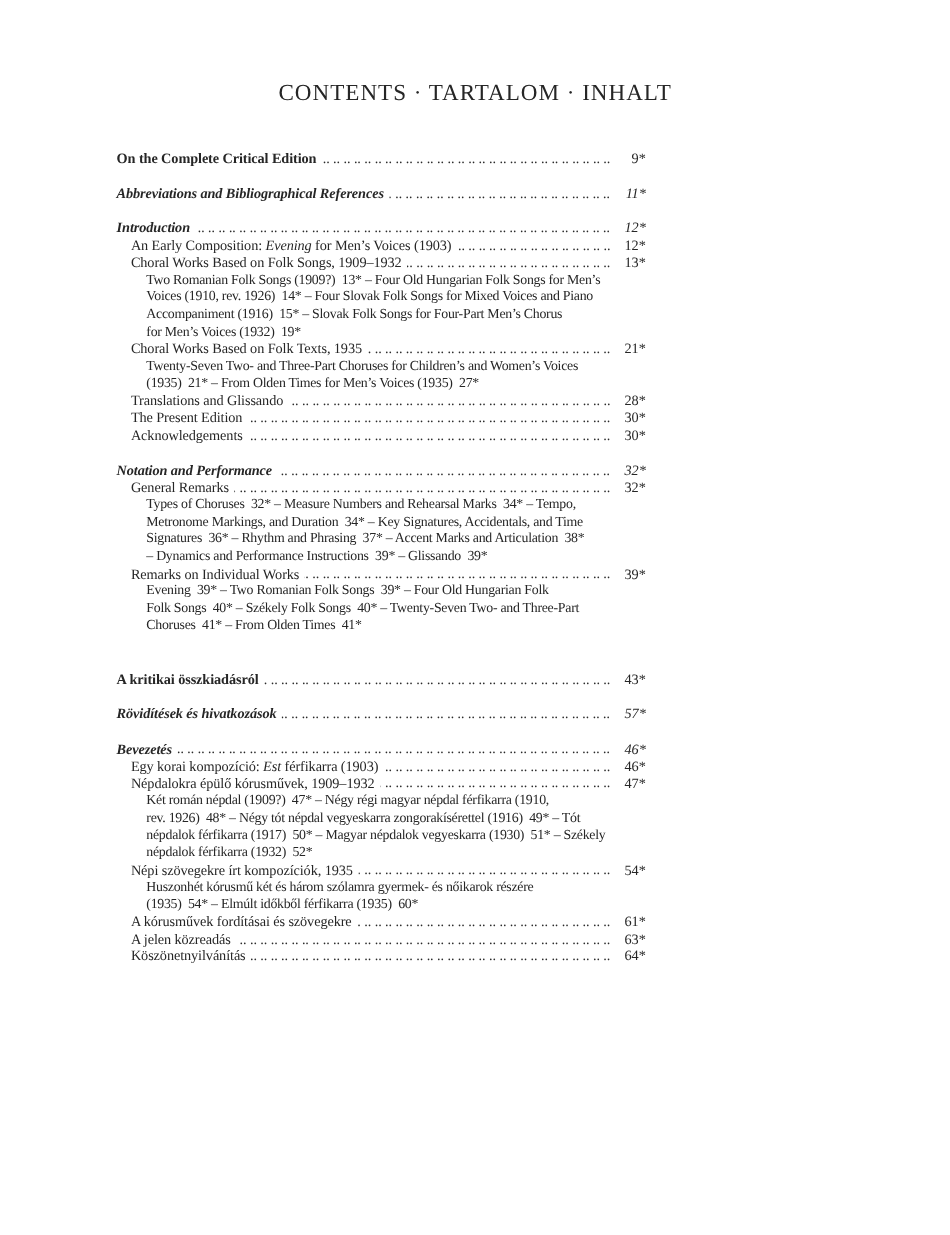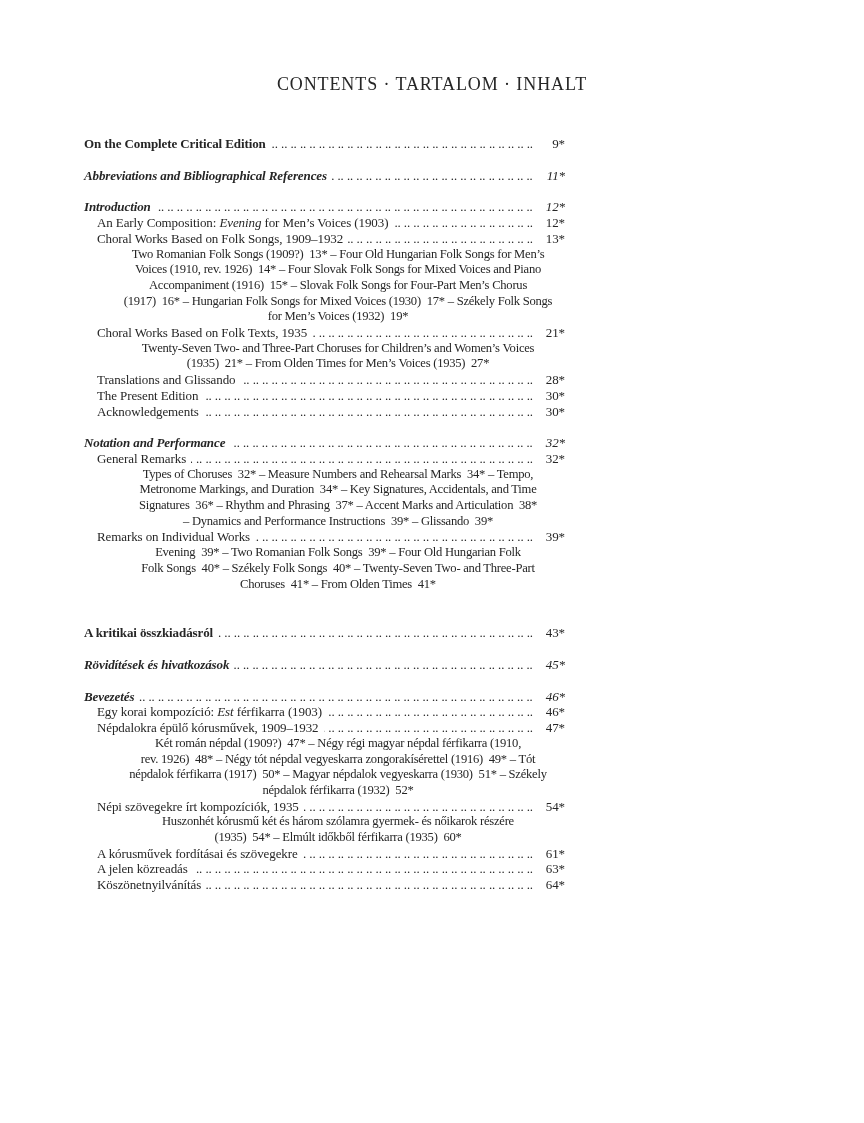--- a/index.html
+++ b/index.html
@@ -9,38 +9,38 @@
     height: 1123px;
     background: #ffffff;
     box-sizing: border-box;
     padding-top: 74px;
     font-family: "Liberation Serif", "DejaVu Serif", serif;
     color: #262626;
     overflow: hidden;
   }
   .doc-title {
     text-align: center;
-    font-size: 18px;
+    font-size: 21px;
     letter-spacing: 0.9px;
     line-height: 20px;
     font-weight: 400;
   }
   .toc {
-    margin: 42px auto 0 84px;
+    margin: 42px auto 0 106px;
     width: 481px;
     font-size: 13px;
     line-height: 15.7px;
     letter-spacing: -0.1px;
   }
   .row { display: flex; align-items: baseline; }
   .lbl { flex: none; white-space: pre; }
   .lbl span, .lbl em { white-space: pre; }
   .b { font-weight: 700; }
   .ind1 { margin-left: 13px; }
-  .ind2 { margin-left: 27px; text-align: center; }
+  .ind2 { margin-left: 27px; }
   .leader {
     flex: 1 1 auto;
     min-width: 0;
     overflow: hidden;
     white-space: pre;
     direction: rtl;
     margin: 0 6px 0 5px;
     color: #2a2a2a;
   }
   .pg { flex: none; min-width: 26px; text-align: right; white-space: pre; }
@@ -90,21 +90,20 @@
     <div class="row ind1">
       <span class="lbl">Choral Works Based on Folk Songs, 1909–1932</span>
       <span class="leader">.. .. .. .. .. .. .. .. .. .. .. .. .. .. .. .. .. .. .. .. .. .. .. .. .. .. .. .. .. .. .. .. .. .. .. .. .. .. .. .. .. .. .. .. .. .. .. .. </span>
       <span class="pg">13*</span>
     </div>
 
     <div class="ind2">
       <div class="para-line">Two Romanian Folk Songs (1909?)  13* – Four Old Hungarian Folk Songs for Men’s</div>
       <div class="para-line">Voices (1910, rev. 1926)  14* – Four Slovak Folk Songs for Mixed Voices and Piano</div>
       <div class="para-line">Accompaniment (1916)  15* – Slovak Folk Songs for Four-Part Men’s Chorus</div>
-      <div class="para-line">(1917)  16* – Hungarian Folk Songs for Mixed Voices (1930)  17* – Székely Folk Songs</div>
       <div class="para-line">for Men’s Voices (1932)  19*</div>
     </div>
 
     <div class="row ind1">
       <span class="lbl">Choral Works Based on Folk Texts, 1935</span>
       <span class="leader">.. .. .. .. .. .. .. .. .. .. .. .. .. .. .. .. .. .. .. .. .. .. .. .. .. .. .. .. .. .. .. .. .. .. .. .. .. .. .. .. .. .. .. .. .. .. .. .. </span>
       <span class="pg">21*</span>
     </div>
 
     <div class="ind2">
@@ -163,21 +162,21 @@
 
     <div class="row mt-xl">
       <span class="lbl b">A kritikai összkiadásról</span>
       <span class="leader">.. .. .. .. .. .. .. .. .. .. .. .. .. .. .. .. .. .. .. .. .. .. .. .. .. .. .. .. .. .. .. .. .. .. .. .. .. .. .. .. .. .. .. .. .. .. .. .. </span>
       <span class="pg">43*</span>
     </div>
 
     <div class="row mt-lg">
       <span class="lbl b">Rövidítések és hivatkozások</span>
       <span class="leader">.. .. .. .. .. .. .. .. .. .. .. .. .. .. .. .. .. .. .. .. .. .. .. .. .. .. .. .. .. .. .. .. .. .. .. .. .. .. .. .. .. .. .. .. .. .. .. .. </span>
-      <span class="pg">45*</span>
+      <span class="pg">57*</span>
     </div>
 
     <div class="row mt-lg">
       <span class="lbl b">Bevezetés</span>
       <span class="leader">.. .. .. .. .. .. .. .. .. .. .. .. .. .. .. .. .. .. .. .. .. .. .. .. .. .. .. .. .. .. .. .. .. .. .. .. .. .. .. .. .. .. .. .. .. .. .. .. </span>
       <span class="pg">46*</span>
     </div>
 
     <div class="row ind1">
       <span class="lbl"><span>Egy korai kompozíció: </span><em>Est</em><span> férfikarra (1903)</span></span>

